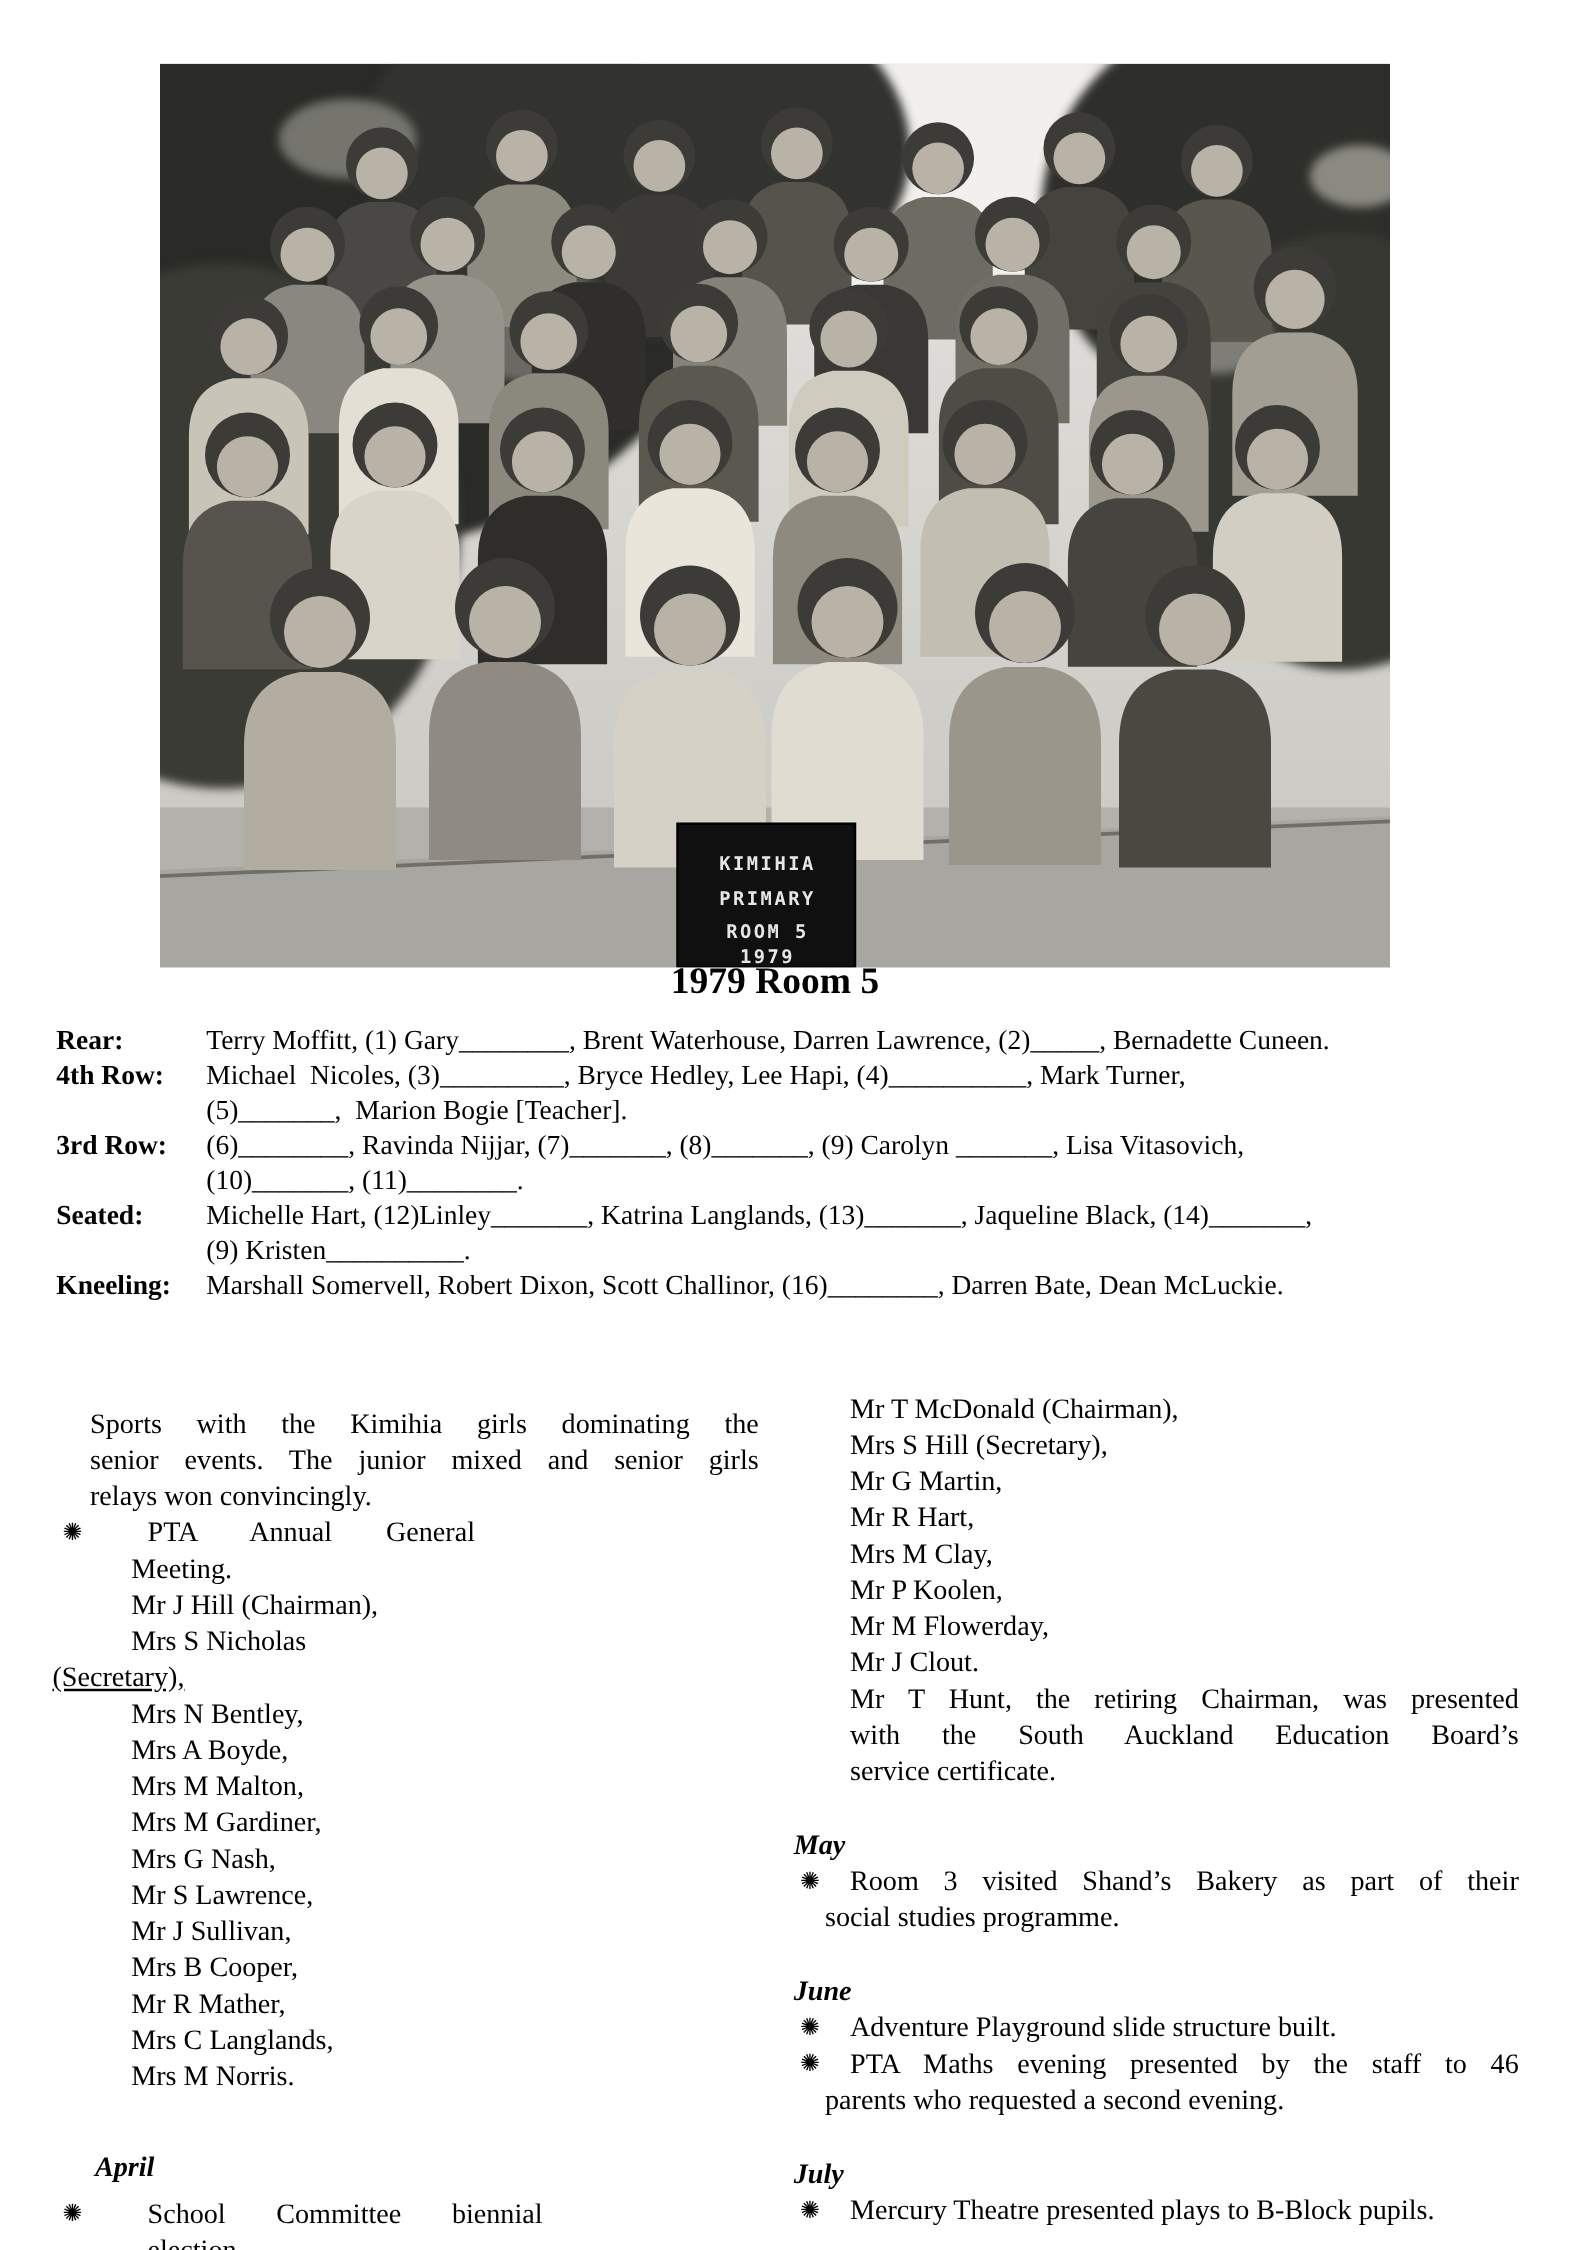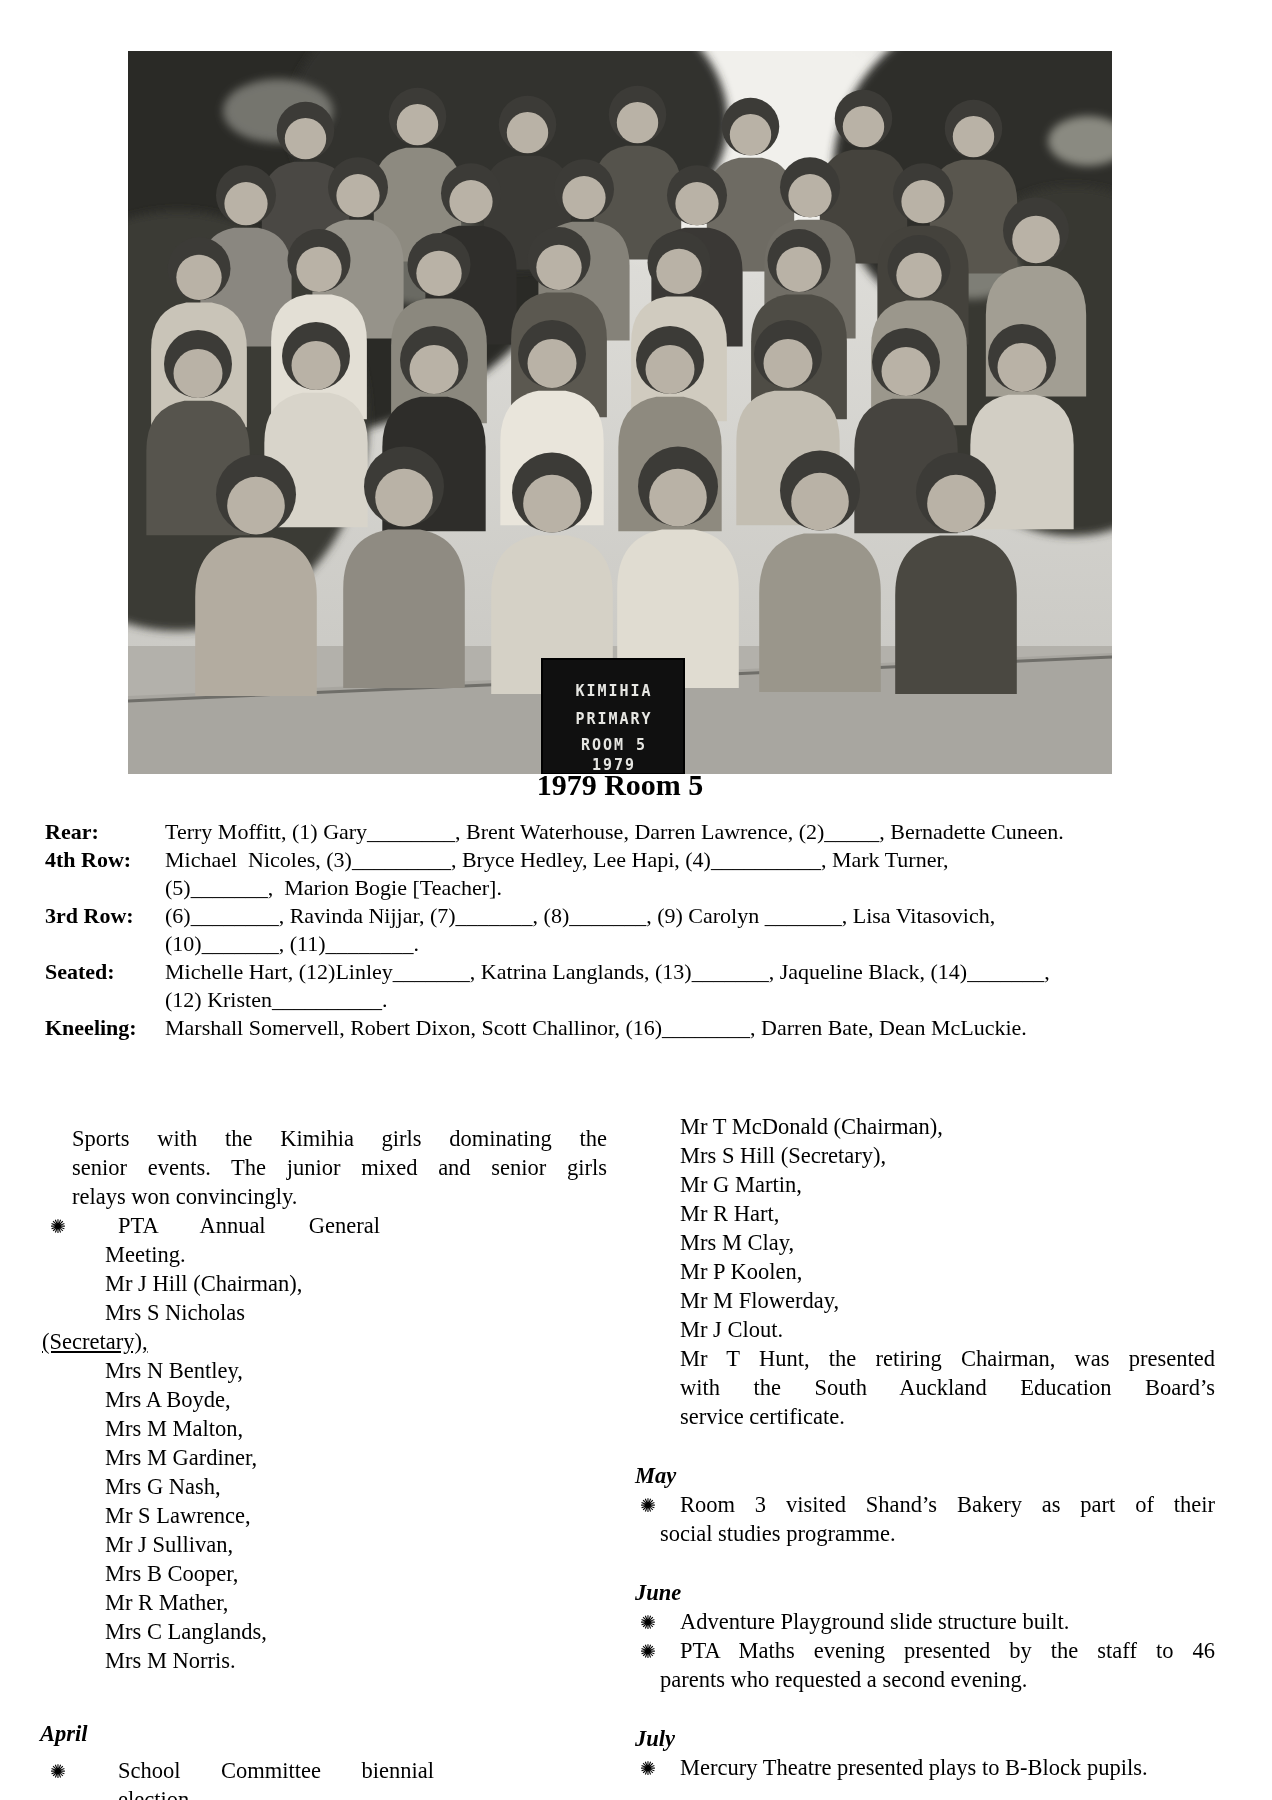--- a/index.html
+++ b/index.html
@@ -23,21 +23,21 @@
   .cap-lines{flex:1;min-width:0;}
   .cap-line{white-space:pre;}
 
   
   .col{position:absolute;font-size:22.5px;line-height:29px;}
   .col-left{left:40px;top:1124px;width:572px;}
   .col-right{left:635px;top:1112px;width:585px;}
   .ln{white-space:pre;min-height:29px;position:relative;}
   .ln .txt{display:inline;text-align:center;}
   .h{font-weight:bold;font-style:italic;}
-  .col-left .h{margin-bottom:8px;}
+  .col-left .h{margin-bottom:8px;margin-left:36px;}
   .col-left .blank{height:44px;}
   .col-right .blank{height:30px;}
 
   .col-left .p,.col-left .pj{padding-left:32px;}
   .col-left .pj{width:535px;}
   .pj,.nj,.bj{white-space:normal;text-align:justify;text-align-last:justify;}
   .col-left .n{padding-left:65px;}
   .col-left .o{padding-left:2px;text-decoration:underline;}
   .col-left .c{padding-left:78px;}
   .col-left .b,.col-left .bj,.col-left .bn1,.col-left .bn2{padding-left:78px;}
@@ -172,21 +172,21 @@
       <div class="cap-label">3rd Row:</div>
       <div class="cap-lines">
         <div class="cap-line">(6)________, Ravinda Nijjar, (7)_______, (8)_______, (9) Carolyn _______, Lisa Vitasovich,</div>
         <div class="cap-line">(10)_______, (11)________.</div>
       </div>
     </div>
     <div class="cap-row">
       <div class="cap-label">Seated:</div>
       <div class="cap-lines">
         <div class="cap-line">Michelle Hart, (12)Linley_______, Katrina Langlands, (13)_______, Jaqueline Black, (14)_______,</div>
-        <div class="cap-line">(12) Kristen__________.</div>
+        <div class="cap-line">(9) Kristen__________.</div>
       </div>
     </div>
     <div class="cap-row">
       <div class="cap-label">Kneeling:</div>
       <div class="cap-lines">
         <div class="cap-line">Marshall Somervell, Robert Dixon, Scott Challinor, (16)________, Darren Bate, Dean McLuckie.</div>
       </div>
     </div>
   </div>
 

